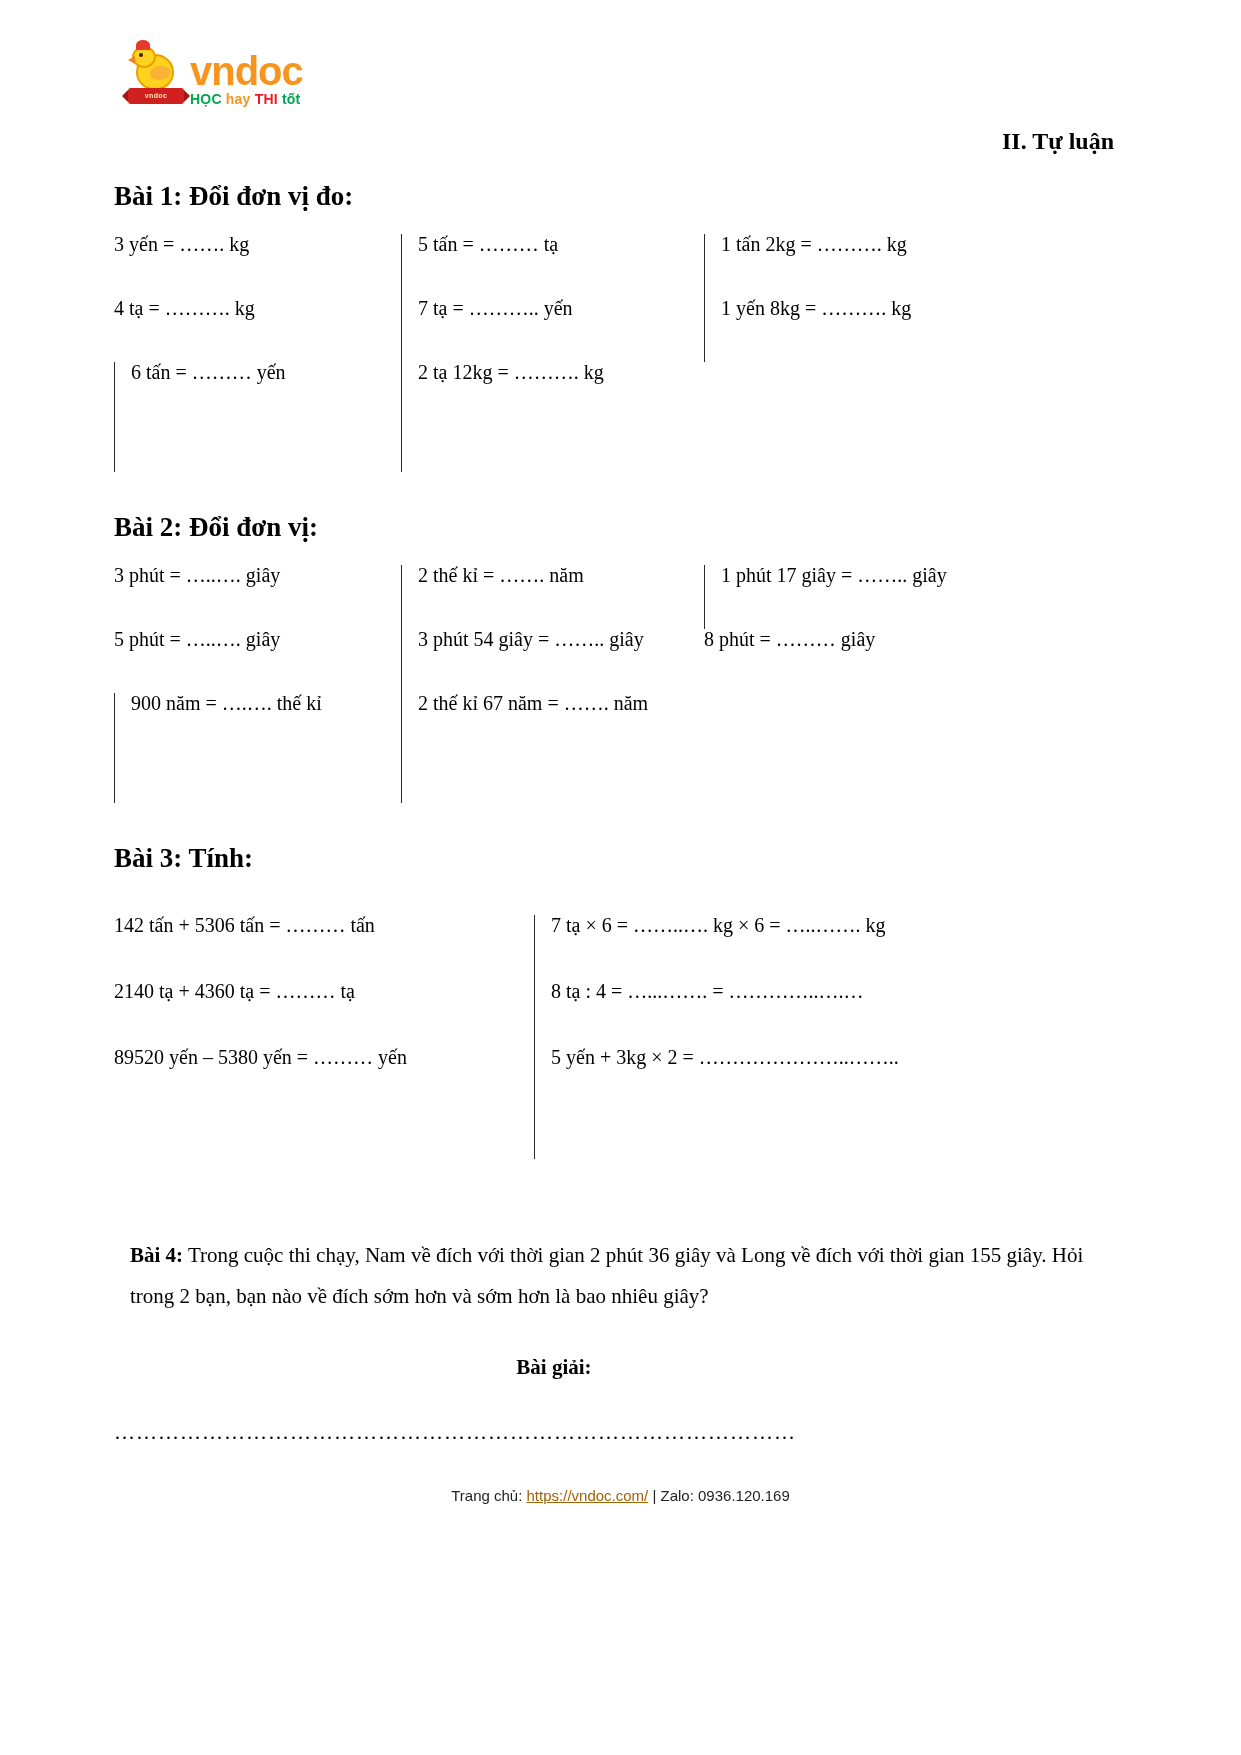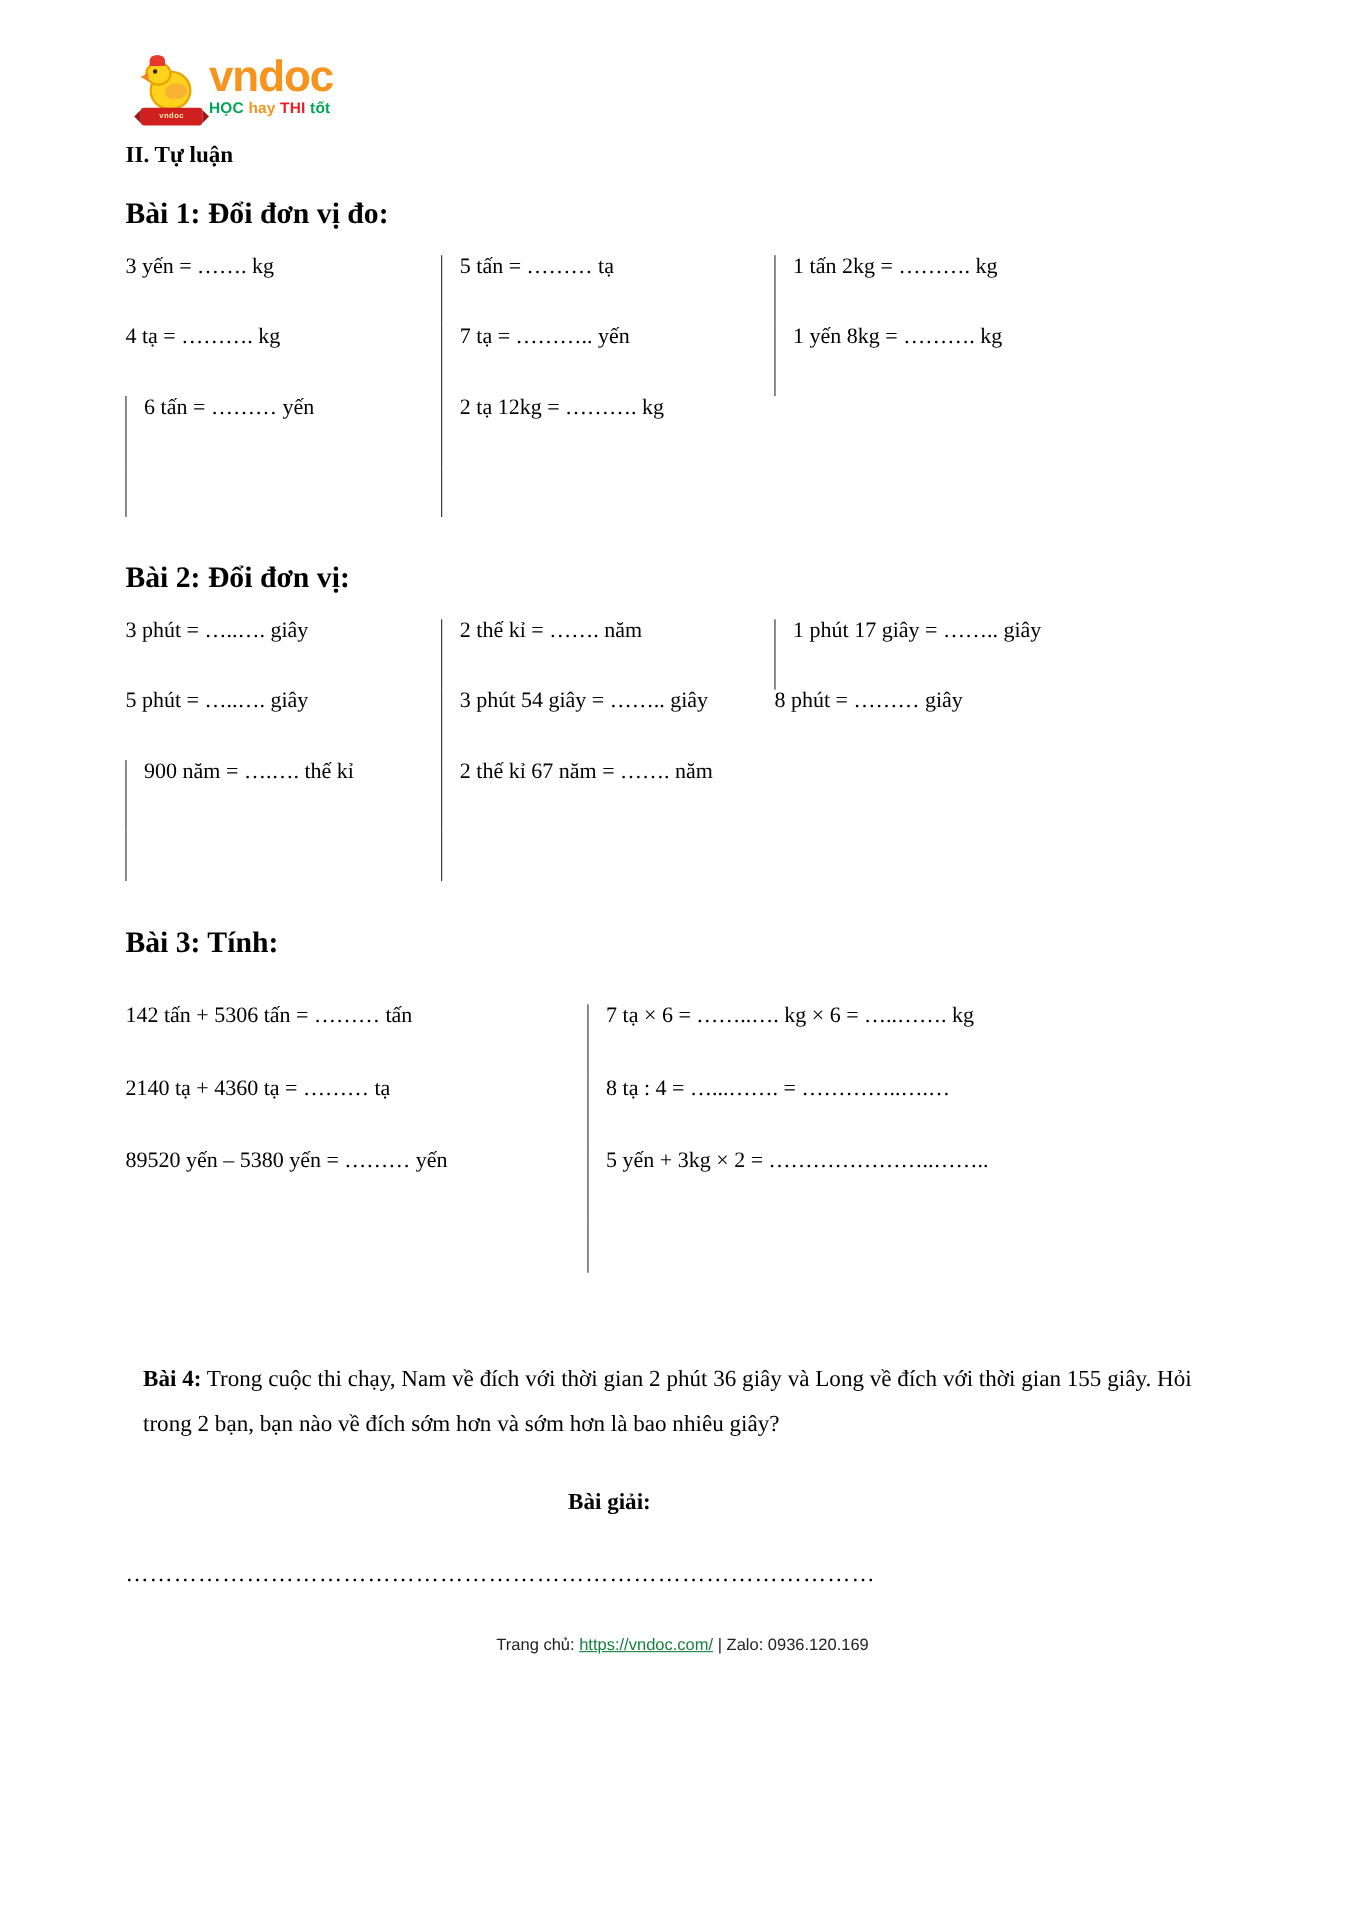--- a/index.html
+++ b/index.html
@@ -15,22 +15,23 @@
     font-family: "Liberation Serif", "DejaVu Serif", serif;
     color: #000000;
     box-sizing: border-box;
     overflow: hidden;
   }
 
   
   .logo-wrap {
     position: absolute;
     left: 128px;
-    top: 50px;
+    top: 36px;
     display: flex;
+    align-items: flex-end;
     height: 70px;
   }
   .logo-mascot {
     position: relative;
     width: 56px;
     height: 66px;
     margin-right: 6px;
   }
   .chick-body {
     position: absolute;
@@ -144,22 +145,23 @@
 
   
   .content {
     position: absolute;
     left: 114px;
     top: 128px;
     width: 1000px;
   }
   .section-title {
     font-weight: bold;
-    font-size: 21px;
+    font-size: 24px;
     margin: 0 0 26px 0;
+    text-align: right;
   }
   .ex-title {
     font-weight: bold;
     font-size: 27px;
     margin: 0 0 22px 0;
   }
   .spacer-lg { height: 60px; }
   .spacer-md { height: 40px; }
 
   
@@ -226,21 +228,21 @@
     position: absolute;
     left: 0;
     right: 0;
     top: 1487px;
     text-align: center;
     font-family: "Liberation Sans", sans-serif;
     font-size: 15px;
     color: #222222;
   }
   .footer a {
-    color: #15803d;
+    color: #a16207;
     text-decoration: underline;
   }
 </style>
 </head>
 <body>
 
 <div class="page">
 
   <div class="logo-wrap">
     <div class="logo-mascot">

